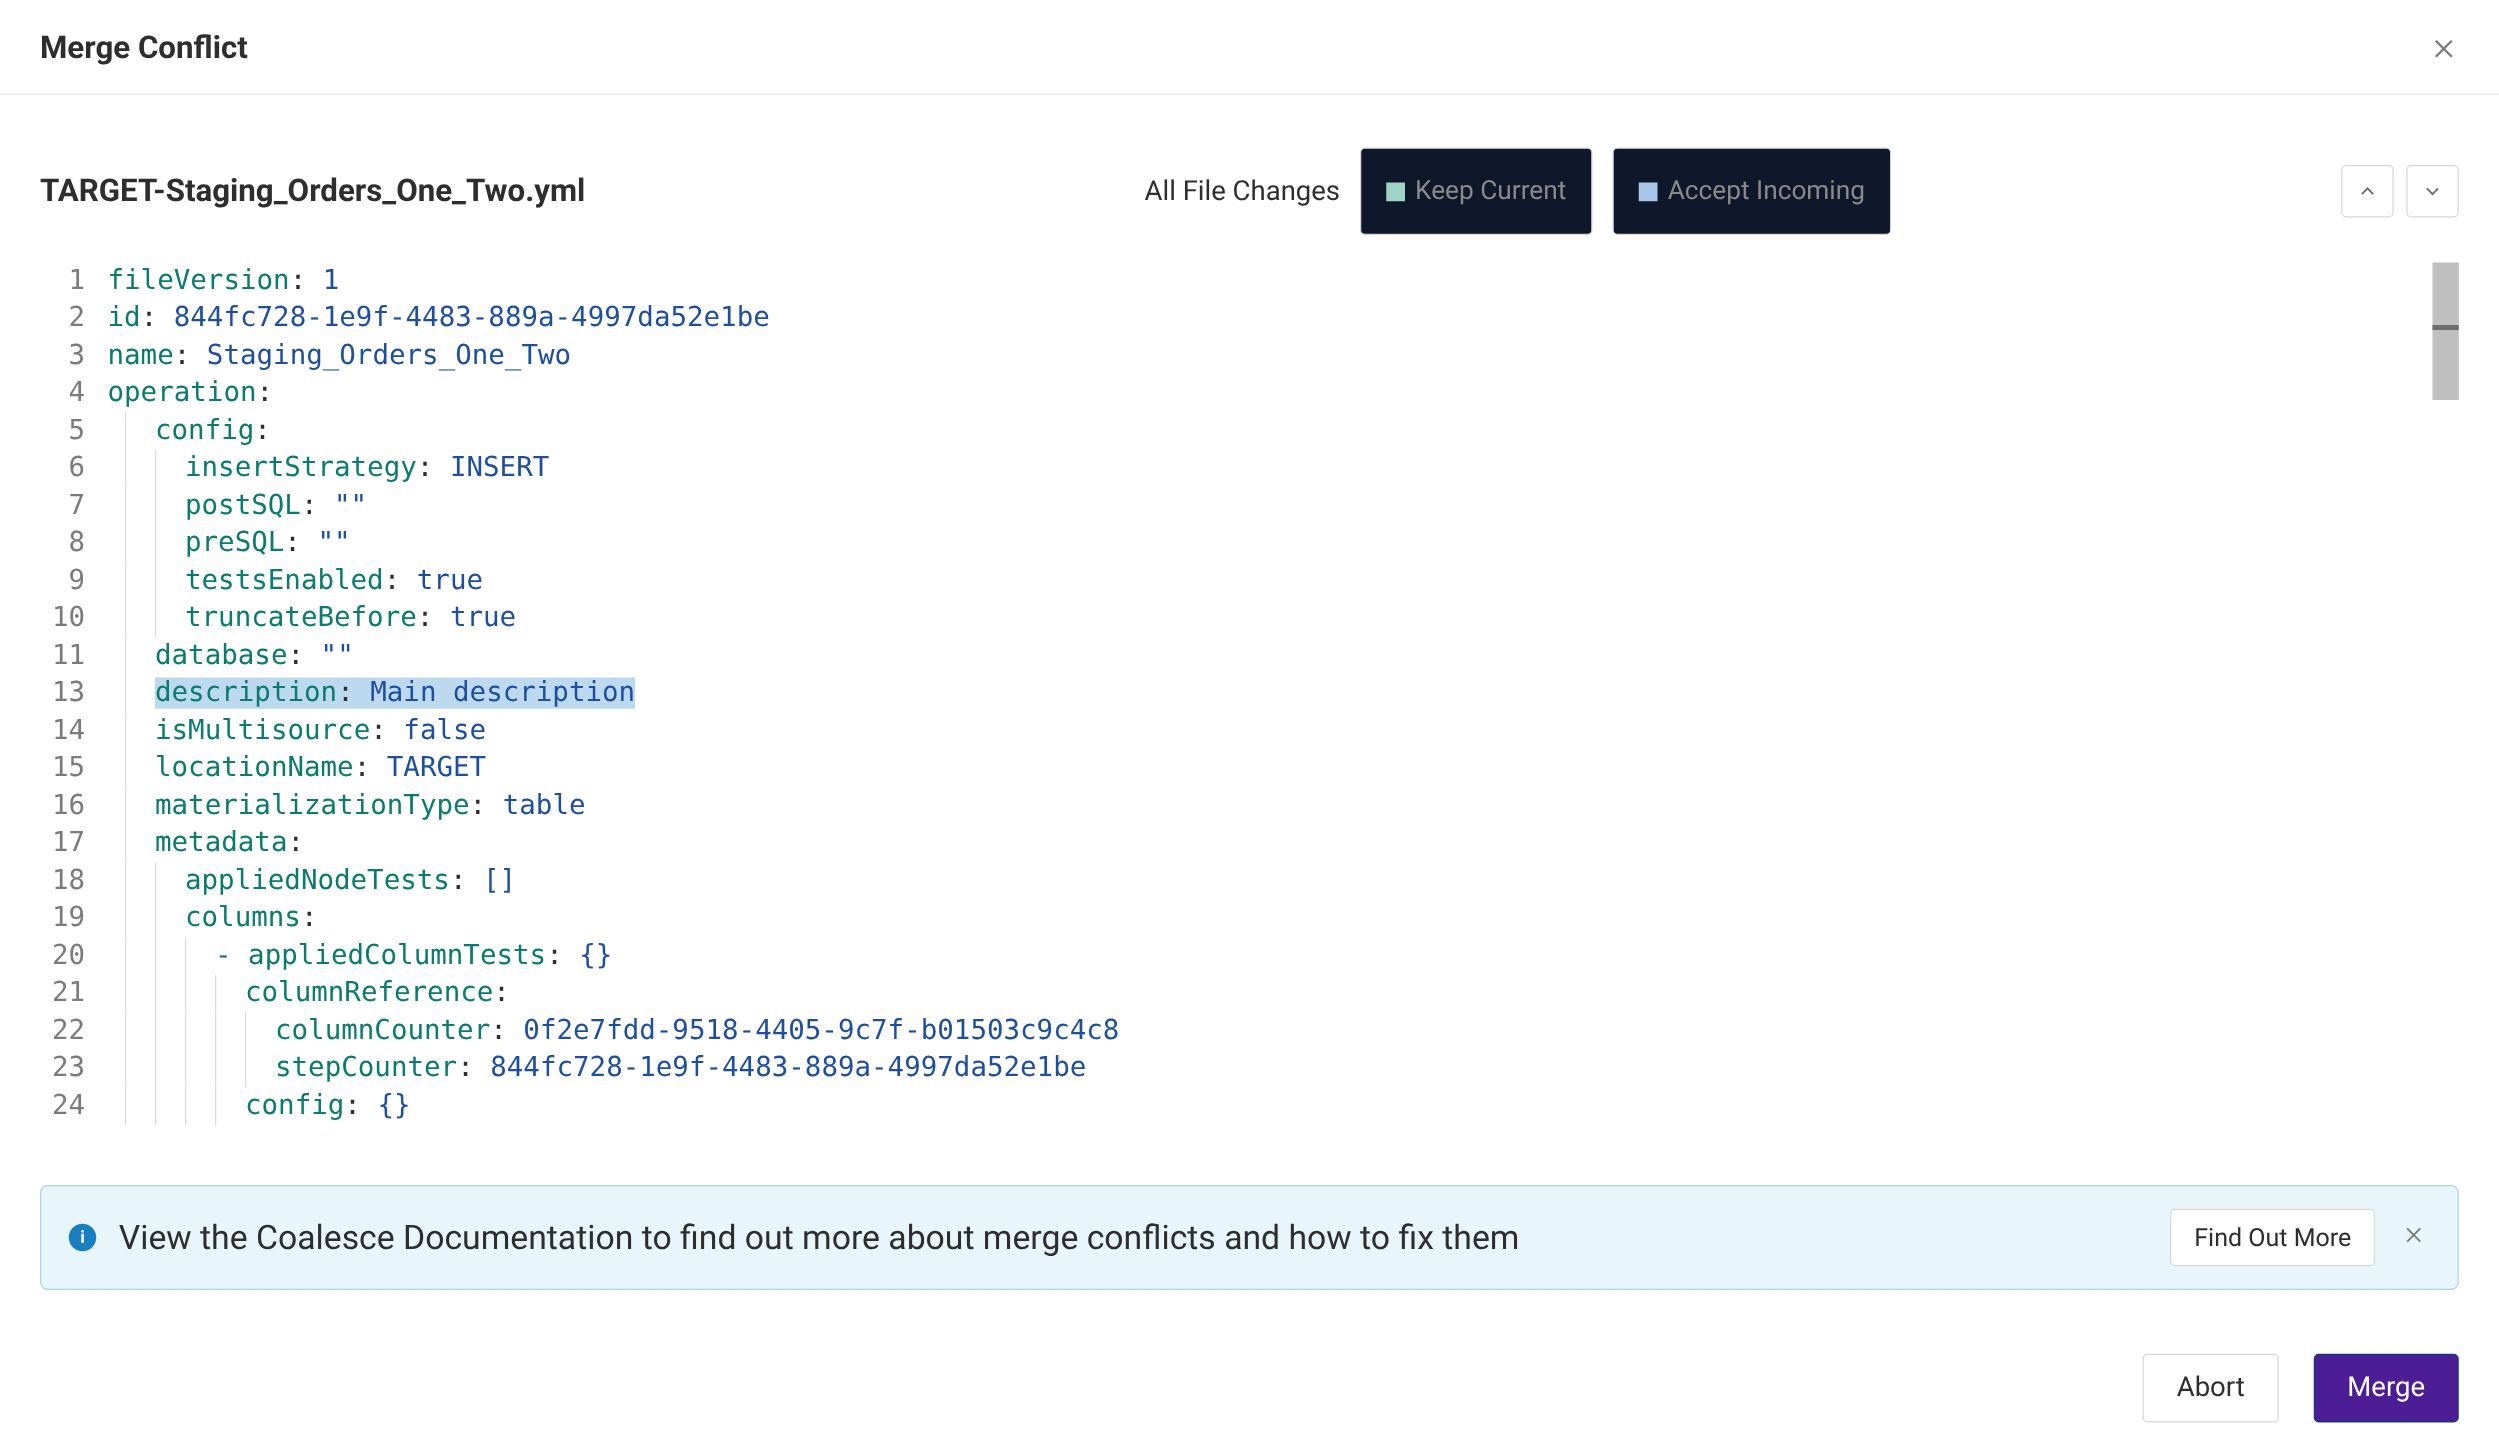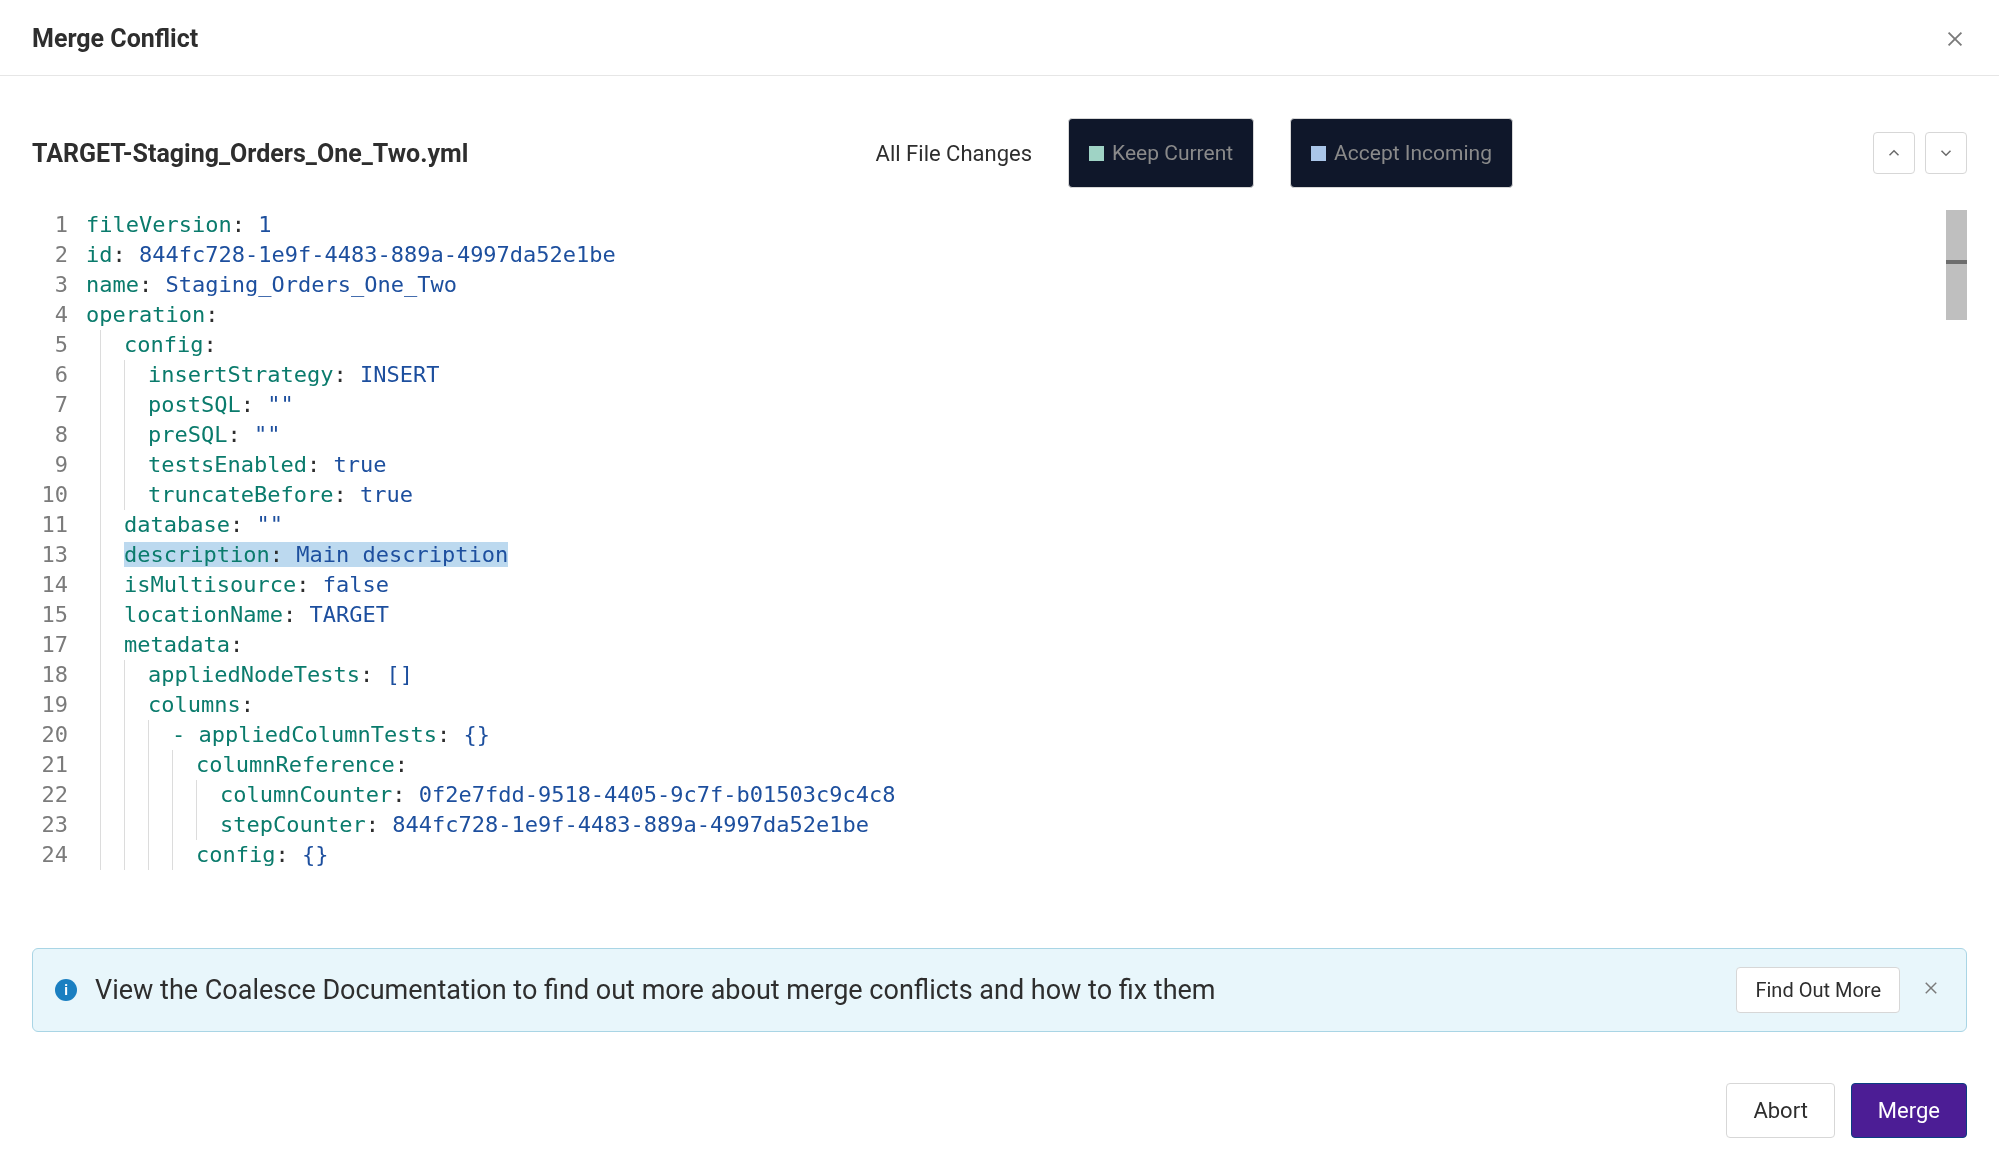--- a/index.html
+++ b/index.html
@@ -41,21 +41,21 @@
     }
     .file-name {
       font-size: 25px;
       font-weight: 700;
       color: #2e2e2e;
     }
     .spacer-flex { flex: 1; }
     .subheader-controls {
       display: flex;
       align-items: center;
-      gap: 36px;
+      gap: 16px;
       margin-left: 40px;
     }
     .all-file-changes {
       font-size: 22px;
       color: #2e2e2e;
     }
     .mc-btn {
       border: 1px solid #d7d7d7;
       background: #0f172a;
       color: #8a8a8a;
@@ -199,20 +199,21 @@
       bottom: 24px;
       right: 32px;
       display: flex;
       gap: 16px;
     }
     .btn {
       font-size: 22px;
       padding: 14px 26px;
       border-radius: 4px;
       cursor: pointer;
+      margin-left: 12px;
     }
     .btn-secondary {
       background: #fff;
       border: 1px solid #d7d7d7;
       color: #2e2e2e;
     }
     .btn-primary {
       background: #4c1d95;
       border: 1px solid #0b3e82;
       color: #fff;
@@ -311,20 +312,24 @@
       </div>
       <div class="code-row">
         <div class="gutter">14</div>
         <div class="code-cell"><span class="guide" style="margin-left:14px;padding-left:23px;"></span><span class="tok-key">isMultisource</span><span class="tok-punc">:</span> <span class="tok-val">false</span></div>
       </div>
       <div class="code-row">
         <div class="gutter">15</div>
         <div class="code-cell"><span class="guide" style="margin-left:14px;padding-left:23px;"></span><span class="tok-key">locationName</span><span class="tok-punc">:</span> <span class="tok-val">TARGET</span></div>
       </div>
       <div class="code-row">
+        <div class="gutter">16</div>
+        <div class="code-cell"><span class="guide" style="margin-left:14px;padding-left:23px;"></span><span class="tok-key">materializationType</span><span class="tok-punc">:</span> <span class="tok-val">table</span></div>
+      </div>
+      <div class="code-row">
         <div class="gutter">17</div>
         <div class="code-cell"><span class="guide" style="margin-left:14px;padding-left:23px;"></span><span class="tok-key">metadata</span><span class="tok-punc">:</span></div>
       </div>
       <div class="code-row">
         <div class="gutter">18</div>
         <div class="code-cell"><span class="guide" style="margin-left:14px;padding-left:23px;"></span><span class="guide" style="margin-left:0px;padding-left:23px;"></span><span class="tok-key">appliedNodeTests</span><span class="tok-punc">:</span> <span class="tok-val">[]</span></div>
       </div>
       <div class="code-row">
         <div class="gutter">19</div>
         <div class="code-cell"><span class="guide" style="margin-left:14px;padding-left:23px;"></span><span class="guide" style="margin-left:0px;padding-left:23px;"></span><span class="tok-key">columns</span><span class="tok-punc">:</span></div>

